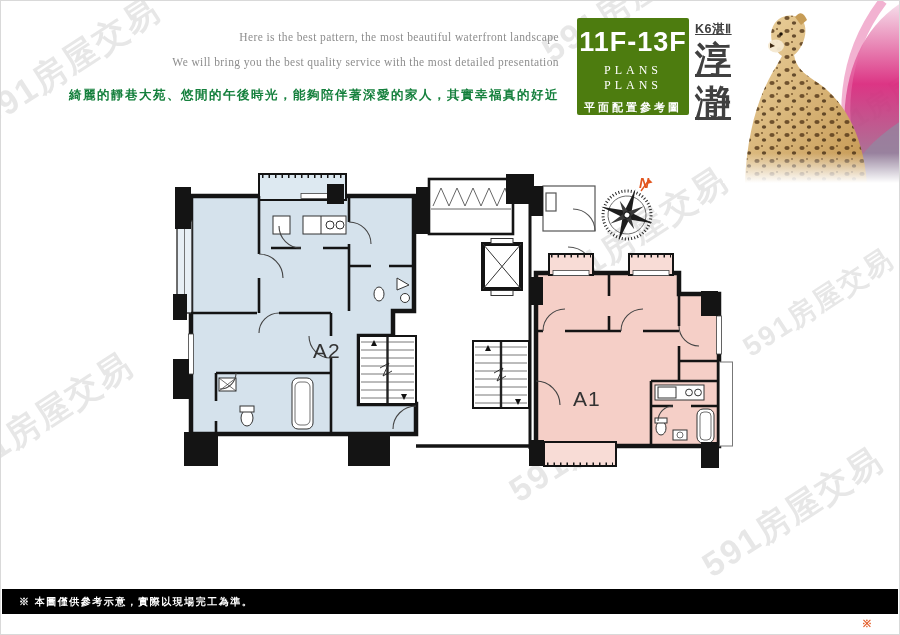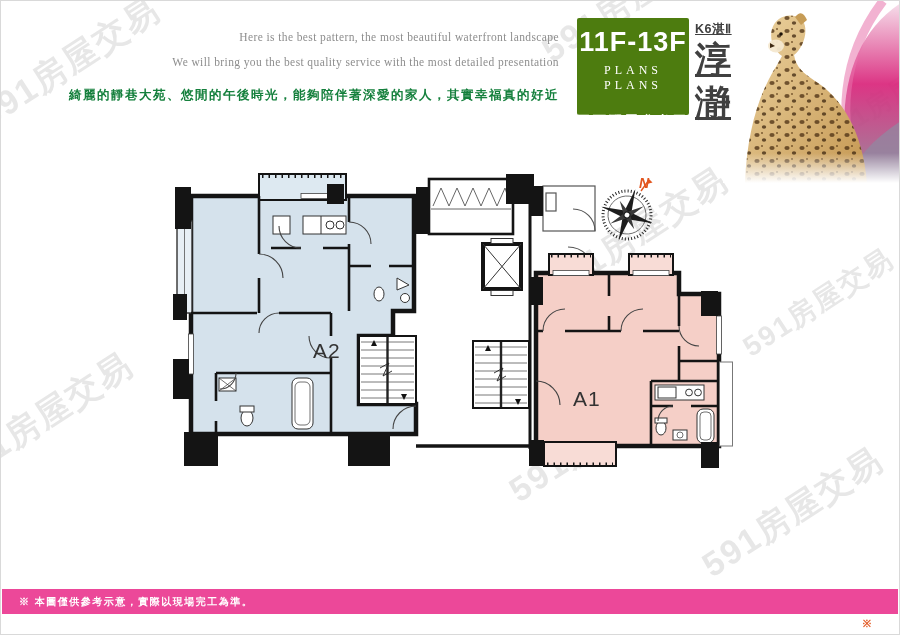--- a/index.html
+++ b/index.html
@@ -27,31 +27,31 @@
     margin-top:12px;font-family:"Liberation Serif",serif;color:#15803d;
     font-size:12.5px;letter-spacing:1.5px;font-weight:bold;
   }
   
   .badge{
     left:576px;top:17px;width:112px;height:97px;background:#4d7c0f;
     color:#fff;text-align:center;border-radius:2px;
   }
   .badge .floors{font-size:27px;font-weight:bold;letter-spacing:1px;margin-top:9px;}
   .badge .ten{font-family:"Liberation Serif",serif;font-size:12px;letter-spacing:4px;margin-top:5px;}
-  .badge .tzh{font-size:13px;letter-spacing:3px;margin-top:19px;font-weight:bold;}
+  .badge .tzh{font-size:11px;letter-spacing:3px;margin-top:7px;font-weight:bold;}
   
   .project{left:694px;top:20px;color:#404040;text-align:left;text-decoration:underline;}
   .project .series{font-size:12.5px;font-weight:bold;letter-spacing:.5px;}
   .project .pchar{
     display:block;font-family:"Liberation Serif",serif;font-weight:bold;
     font-size:36px;line-height:41px;margin-top:2px;
   }
   
   .footbar{
-    left:1px;right:1px;top:588px;height:25px;background:#ec4899;
+    left:1px;right:1px;top:588px;height:25px;background:#000000;text-decoration:underline;
   }
   .footbar .disc{
     color:#ffffff;font-size:10px;font-weight:bold;letter-spacing:1.5px;
     line-height:25px;padding-left:17px;
   }
   .cornermark{right:28px;top:615px;color:#e2561f;font-size:10px;font-weight:bold;}
   svg text{font-family:"Liberation Sans",sans-serif;}
 </style>
 </head>
 <body>

